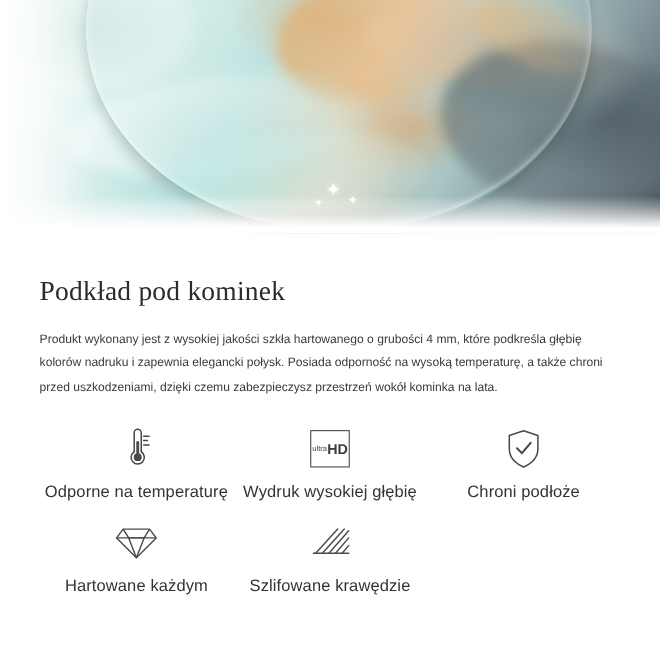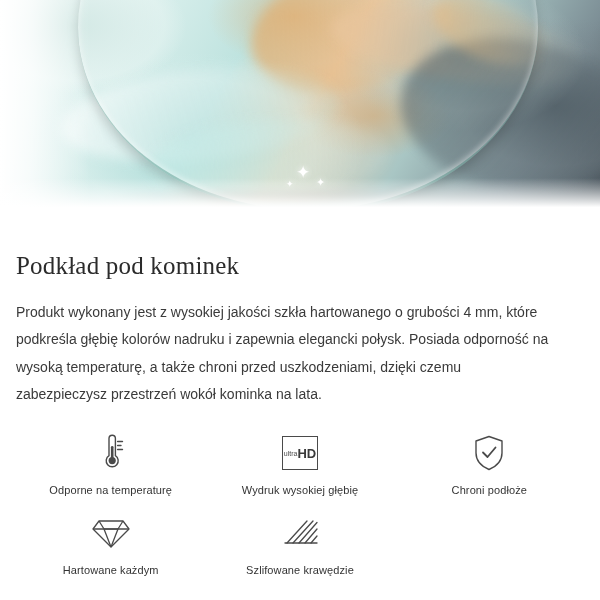--- a/index.html
+++ b/index.html
@@ -111,37 +111,37 @@
   .hero-left-fade {
     position: absolute;
     left: 0; top: 0; bottom: 0;
     width: 90px;
     background: linear-gradient(90deg, #ffffff 0%, rgba(255,255,255,0.75) 35%, rgba(255,255,255,0) 100%);
   }
 
   
   .content {
     position: relative;
-    padding: 0 16px;
+    padding: 0 36px;
     box-sizing: border-box;
     margin-top: 37px;
   }
   .headline {
     font-family: "Liberation Serif", serif;
     font-size: 25px;
     line-height: 1.32;
     color: #2b2b2b;
     font-weight: 400;
     margin: 22px 0 0 0;
     letter-spacing: 0.2px;
   }
   .headline .l2 { display: block; }
   .body-copy {
     margin: 17px 0 0 0;
-    font-size: 14px;
+    font-size: 11px;
     line-height: 1.95;
     color: #3a3a3a;
     max-width: 534px;
   }
 
   
   .features {
     margin-top: 24px;
     display: grid;
     grid-template-columns: repeat(3, 1fr);
@@ -155,21 +155,21 @@
     justify-content: flex-start;
   }
   .feature-icon {
     height: 42px;
     display: flex;
     align-items: center;
     justify-content: center;
   }
   .feature-label {
     margin-top: 10px;
-    font-size: 11px;
+    font-size: 15px;
     color: #333333;
     text-align: center;
     letter-spacing: 0.1px;
   }
   svg { display: block; }
 </style>
 </head>
 <body>
 
 <div class="page">

